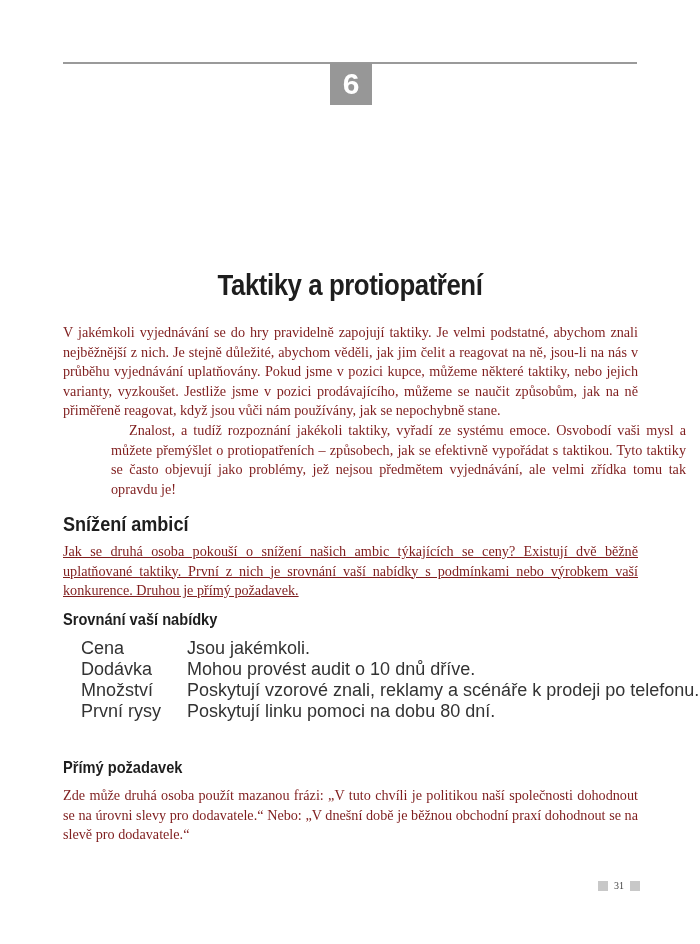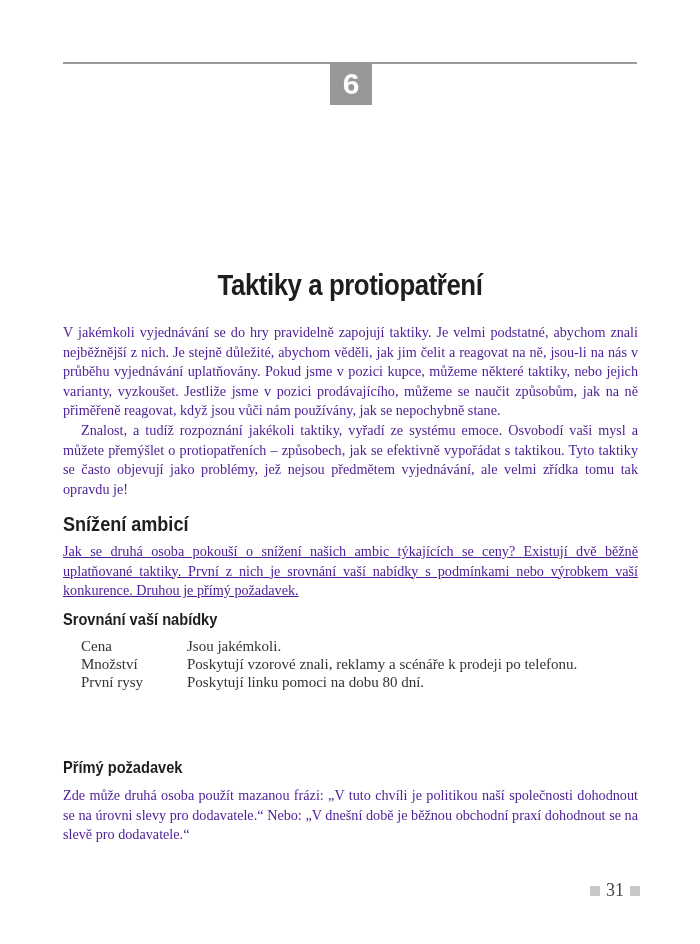--- a/index.html
+++ b/index.html
@@ -2,29 +2,29 @@
 <html><head>
 <meta charset="utf-8">
 <style>
   html, body { margin: 0; padding: 0; background: #ffffff; }
   body { width: 700px; height: 944px; position: relative; overflow: hidden; color: #2b2b2b; }
   .rule { position: absolute; left: 63px; top: 62px; width: 574px; height: 2px; background: #9a9a9a; }
   .chapter-box { position: absolute; left: 330px; top: 63px; width: 42px; height: 42px; background: #979797; color: #ffffff;
     font-family: "Liberation Sans", sans-serif; font-weight: bold; font-size: 30px; text-align: center; line-height: 42px; }
   .title { position: absolute; left: 0; top: 268px; width: 700px; text-align: center;
     font-family: "Liberation Sans", sans-serif; font-weight: bold; font-size: 30px; color: #1e1e1e; letter-spacing: -0.5px; transform: scaleX(0.86); }
-  .serif { font-family: "Liberation Serif", serif; font-size: 14.2px; line-height: 19.5px; color: #4c1d95; text-align: justify; }
+  .serif { font-family: "Liberation Serif", serif; font-size: 14.2px; line-height: 19.5px; color: #7f1d1d; text-align: justify; }
   .p { position: absolute; left: 63px; width: 575px; margin: 0; }
-  .indent { text-indent: 18px; }
+  .indent { text-indent: 18px; margin-left: 48px; }
   .h2 { position: absolute; left: 63px; font-family: "Liberation Sans", sans-serif; font-weight: bold; font-size: 21px; color: #1e1e1e; transform: scaleX(0.86); transform-origin: left; margin: 0; }
   .h3 { position: absolute; left: 63px; font-family: "Liberation Sans", sans-serif; font-weight: bold; font-size: 17px; color: #1e1e1e; transform: scaleX(0.86); transform-origin: left; margin: 0; }
   .tbl { position: absolute; left: 81px; top: 638px; border-collapse: collapse; }
-  .tbl td { padding: 0; height: 17.8px; vertical-align: top; font-family: Liberation Serif, serif; font-size: 15px; color: #333; }
+  .tbl td { padding: 0; height: 17.8px; vertical-align: top; font-family: Liberation Sans, sans-serif; font-size: 18px; color: #333; }
   .tbl td.k { width: 106px; }
-  .pagenum { position: absolute; right: 60px; top: 880px; font-family: "Liberation Serif", serif; font-size: 18px; color: #444; display: flex; align-items: center; gap: 6px; }
+  .pagenum { position: absolute; right: 60px; top: 880px; font-family: "Liberation Serif", serif; font-size: 10px; color: #444; display: flex; align-items: center; gap: 6px; }
   .sq { display: inline-block; width: 10px; height: 10px; background: #c8c8c8; }
 </style>
 </head>
 <body>
 
 <div class="rule"></div>
 <div class="chapter-box">6</div>
 
 <div class="title">Taktiky a protiopatření</div>
 
@@ -36,20 +36,24 @@
 
 <h3 class="h3" style="top:610px;">Srovnání vaší nabídky</h3>
 
 <table class="tbl">
   <tbody>
       <tr>
         <td class="k">Cena</td>
         <td>Jsou jakémkoli.</td>
       </tr>
   <tr>
+        <td class="k">Dodávka</td>
+        <td>Mohou provést audit o 10 dnů dříve.</td>
+      </tr>
+  <tr>
         <td class="k">Množství</td>
         <td>Poskytují vzorové znali, reklamy a scénáře k prodeji po telefonu.</td>
       </tr>
   <tr>
         <td class="k">První rysy</td>
         <td>Poskytují linku pomoci na dobu 80 dní.</td>
       </tr>
 </tbody>
   </table>
 

